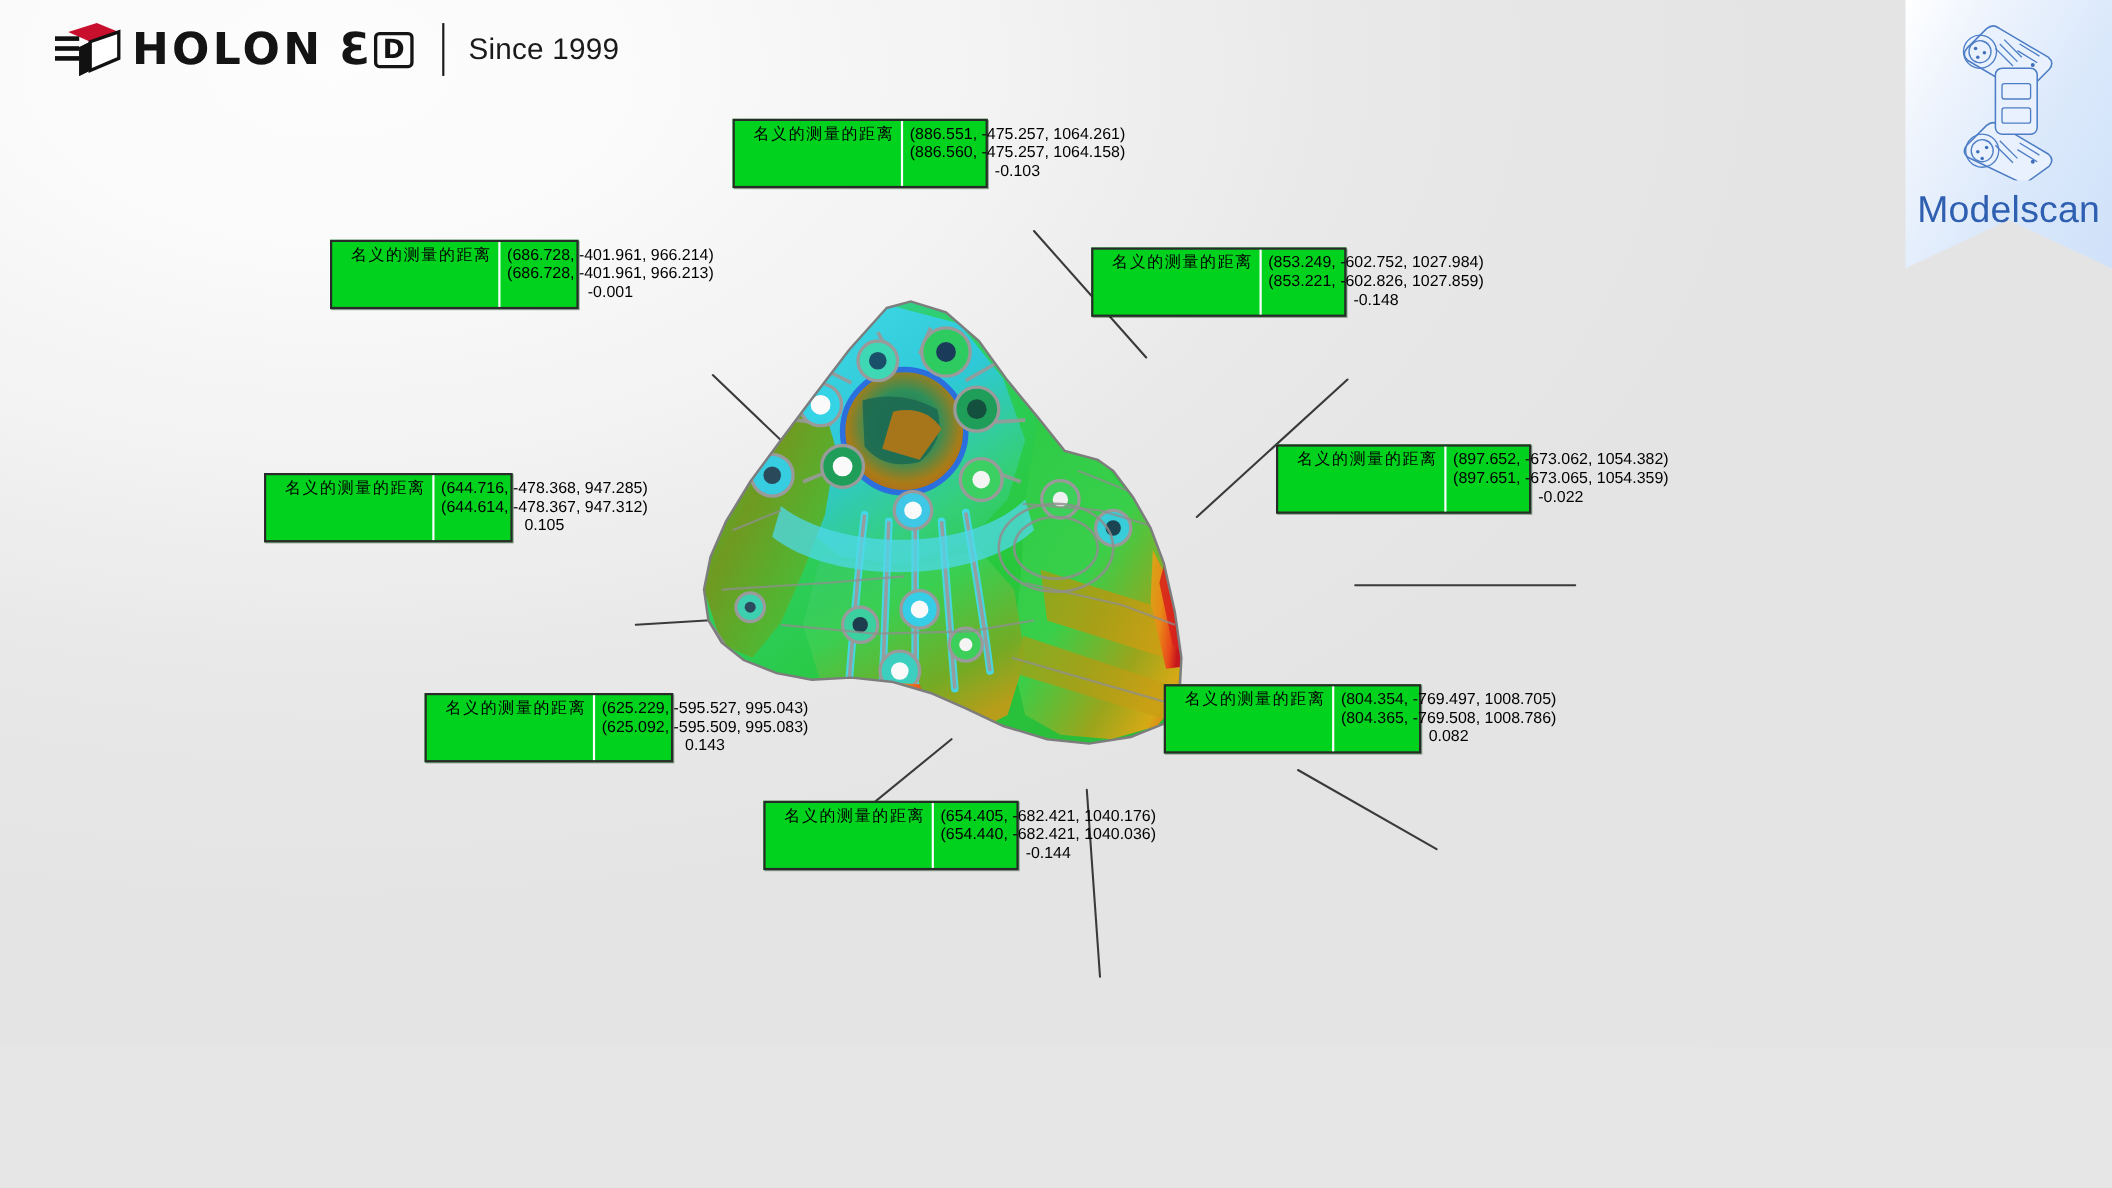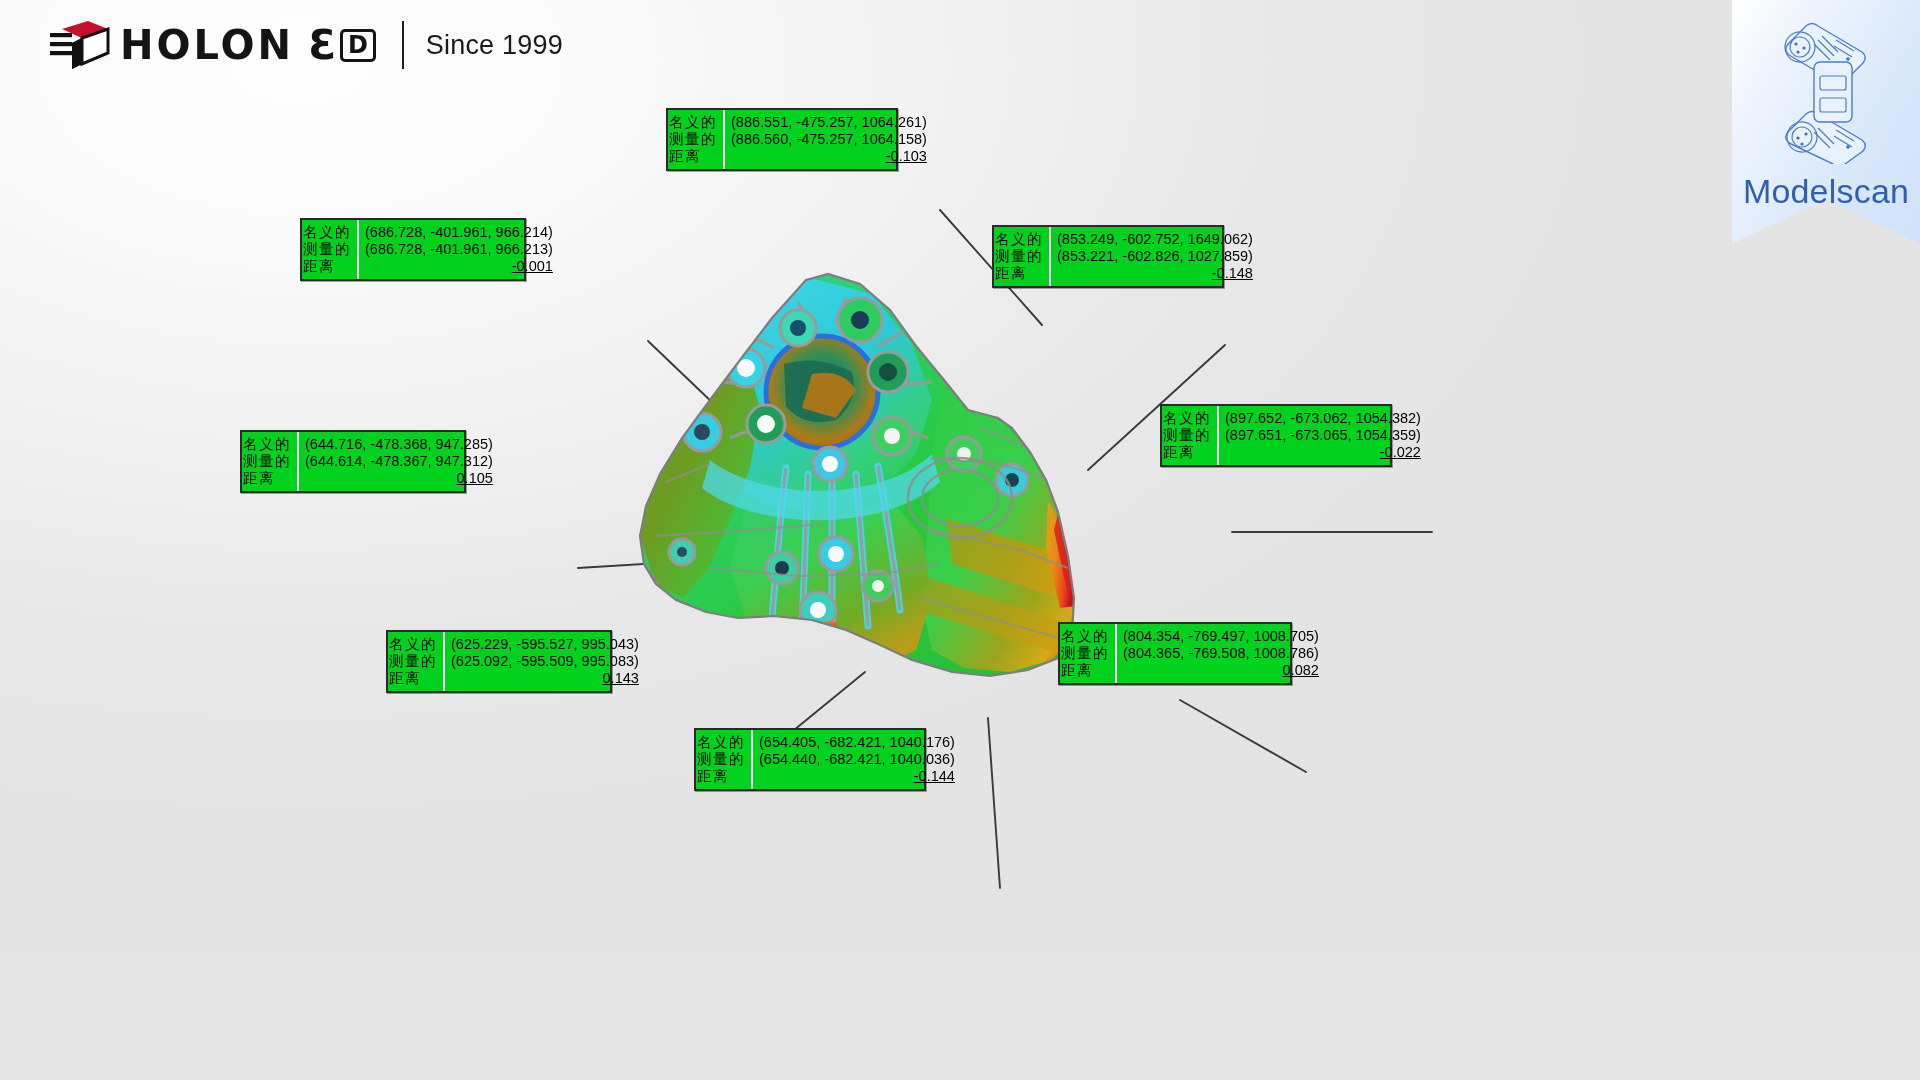--- a/index.html
+++ b/index.html
@@ -55,29 +55,29 @@
   #model svg{display:block;width:100%;height:100%;}
 
   
   .leader{position:absolute;left:0;top:0;width:1920px;height:1080px;pointer-events:none;}
   .callout{
     position:absolute;background:#00d21e;border:2px solid #2a2a2a;
     box-shadow:1px 1px 0 rgba(0,0,0,.35);
     display:flex;font-size:14.5px;color:#000;line-height:1;
   }
   .callout .keys{
-    border-right:2px solid #ffffff;padding:4px 6px 4px 1px;
-    display:flex;flex-direction:column;justify-content:space-between;
+    border-right:2px solid #ffffff;padding:4px 6px 4px 17px;
+    display:flex;flex-direction:row;justify-content:space-between;
   }
   .callout .vals{
     padding:4px 7px 4px 6px;flex:1;
     display:flex;flex-direction:column;justify-content:space-between;
   }
   .callout .keys span,.callout .vals span{display:block;height:17px;line-height:17px;white-space:nowrap;}
-  .callout .vals span.num{text-align:right;text-decoration:underline;}
+  .callout .vals span.num{text-align:center;}
   .cjk{font-family:"DejaVu Sans",sans-serif;letter-spacing:1.5px;}
 </style>
 </head>
 <body>
 
 <div id="stage">
 
   <div id="brand">
     <div id="brand-mark">
       <svg viewBox="0 0 62 52" width="62" height="52">
@@ -394,21 +394,21 @@
     </div>
   </div>
 
   <div class="callout" style="left:992px;top:225px;width:228px;">
     <div class="keys">
       <span class="cjk">名义的</span>
       <span class="cjk">测量的</span>
       <span class="cjk">距离</span>
     </div>
     <div class="vals">
-      <span>(853.249, -602.752, 1649.062)</span>
+      <span>(853.249, -602.752, 1027.984)</span>
       <span>(853.221, -602.826, 1027.859)</span>
       <span class="num">-0.148</span>
     </div>
   </div>
 
   <div class="callout" style="left:1160px;top:404px;width:228px;">
     <div class="keys">
       <span class="cjk">名义的</span>
       <span class="cjk">测量的</span>
       <span class="cjk">距离</span>

